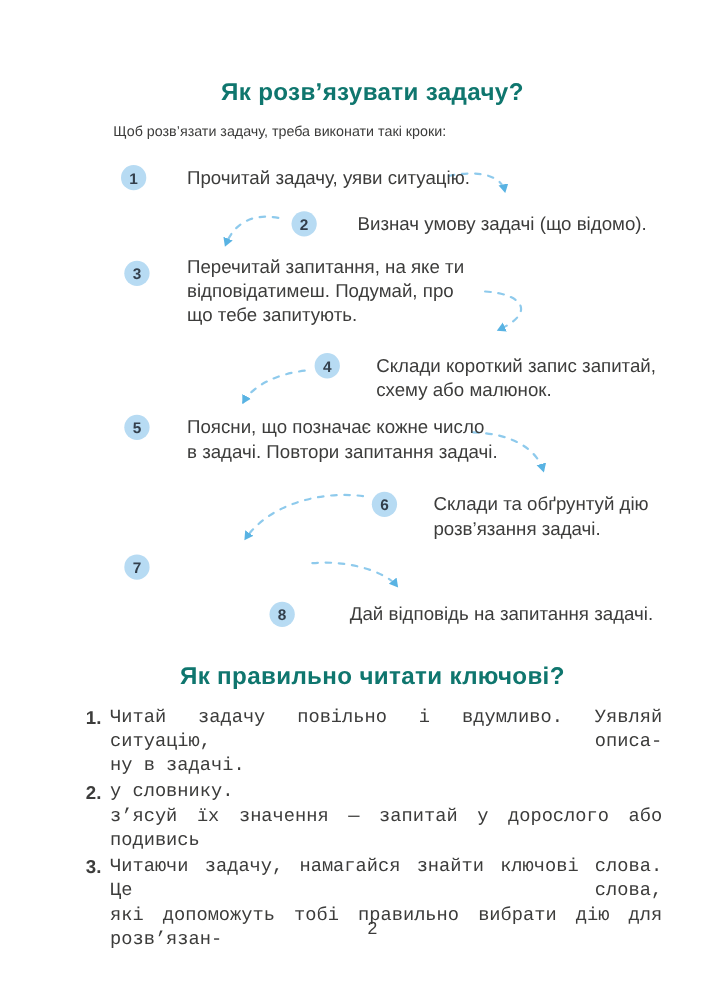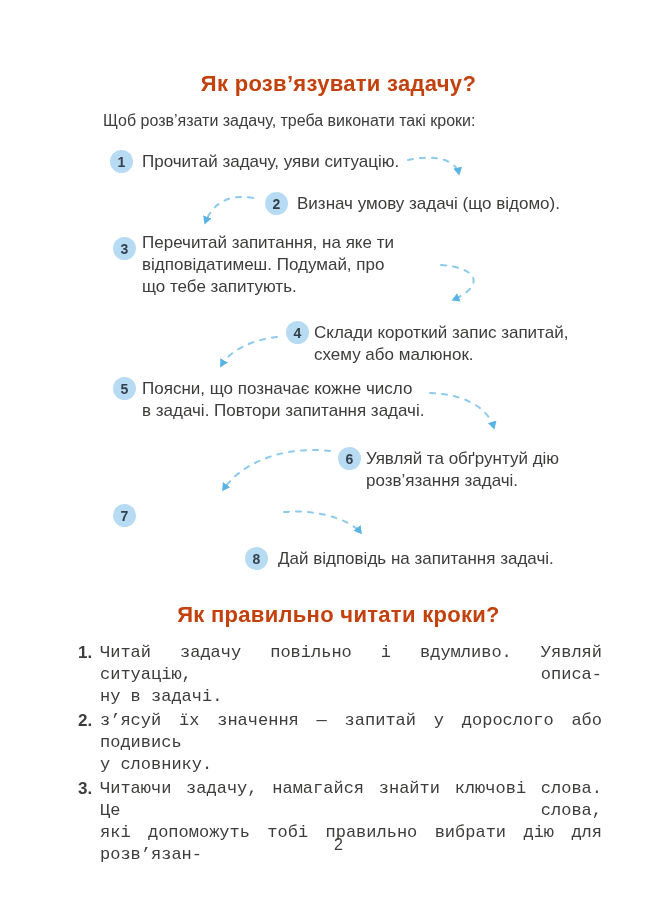--- a/index.html
+++ b/index.html
@@ -2,29 +2,29 @@
 <html><head>
 <meta charset="utf-8">
 <style>
   html,body{margin:0;padding:0;background:#ffffff;}
   .page{
     position:relative;width:650px;height:900px;background:#ffffff;overflow:hidden;
     font-family:"Liberation Sans","DejaVu Sans",sans-serif;color:#3c3c3b;
   }
   .section-title{
     position:absolute;left:75px;width:527px;text-align:center;
-    font-size:22px;font-weight:bold;color:#c2410c;letter-spacing:.3px;
+    font-size:22px;font-weight:bold;color:#0f766e;letter-spacing:.3px;
   }
-  .intro{position:absolute;left:103px;top:112px;font-size:16px;white-space:nowrap;}
+  .intro{position:absolute;left:103px;top:112px;font-size:13px;white-space:nowrap;}
   .badge{
     position:absolute;width:23px;height:23px;border-radius:50%;
     background:#b7dbf3;color:#333f4c;font-size:14px;font-weight:bold;
     display:flex;align-items:center;justify-content:center;
   }
-  .step-text{position:absolute;font-size:17px;line-height:22px;}
+  .step-text{position:absolute;font-size:17px;line-height:22px;margin-left:28px;}
   .step-text .line{white-space:nowrap;}
   .arrows{position:absolute;left:0;top:0;pointer-events:none;}
   .rules{position:absolute;left:75px;top:642px;width:527px;font-size:17px;line-height:22px;}
   .rule{position:relative;padding-left:25px;margin-bottom:2px;}
   .rule-num{position:absolute;left:3px;top:0;font-weight:bold;}
   .rule .line{text-align:justify;text-align-last:justify;font-family:Liberation Mono, monospace;}
   .rule .line-last{text-align:justify;text-align-last:left;}
   .pagenum{position:absolute;left:75px;top:836px;width:527px;text-align:center;font-size:16px;}
 </style>
 </head>
@@ -76,46 +76,46 @@
     </div>
 
   <div class="badge" style="left:113px;top:377px">5</div>
   <div class="step-text" style="left:142px;top:378px">
       <div class="line">Поясни, що позначає кожне число</div>
       <div class="line line-last">в задачі. Повтори запитання задачі.</div>
     </div>
 
   <div class="badge" style="left:338px;top:447px">6</div>
   <div class="step-text" style="left:366px;top:448px">
-      <div class="line">Уявляй та обґрунтуй дію</div>
+      <div class="line">Склади та обґрунтуй дію</div>
       <div class="line line-last">розв’язання задачі.</div>
     </div>
 
   <div class="badge" style="left:113px;top:504px">7</div>
 
   <div class="badge" style="left:245px;top:547px">8</div>
-  <div class="step-text" style="left:278px;top:548px">
+  <div class="step-text" style="left:290px;top:548px">
       <div class="line line-last">Дай відповідь на запитання задачі.</div>
     </div>
 
-  <div class="section-title" style="top:602px">Як правильно читати кроки?</div>
+  <div class="section-title" style="top:602px">Як правильно читати ключові?</div>
 
   <div class="rules">
     <div class="rule">
       <span class="rule-num">1.</span>
       <div class="rule-body">
           <div class="line">Читай задачу повільно і вдумливо. Уявляй ситуацію, описа-</div>
           <div class="line line-last">ну в задачі.</div>
         </div>
     </div>
     <div class="rule">
       <span class="rule-num">2.</span>
       <div class="rule-body">
+          <div class="line line-last">у словнику.</div>
           <div class="line">з’ясуй їх значення — запитай у дорослого або подивись</div>
-          <div class="line line-last">у словнику.</div>
         </div>
     </div>
     <div class="rule">
       <span class="rule-num">3.</span>
       <div class="rule-body">
           <div class="line">Читаючи задачу, намагайся знайти ключові слова. Це слова,</div>
           <div class="line">які допоможуть тобі правильно вибрати дію для розв’язан-</div>
         </div>
     </div>
   </div>

